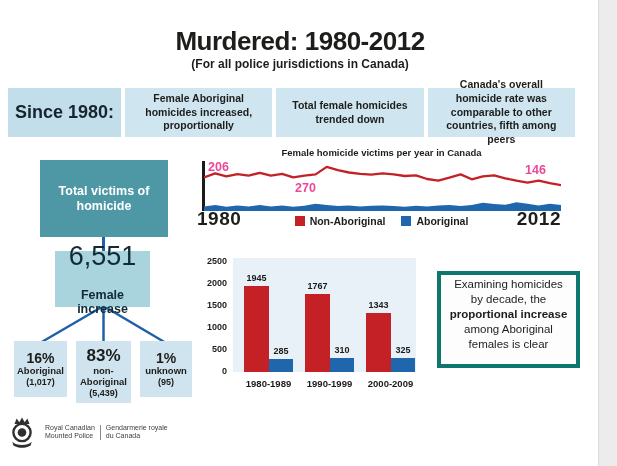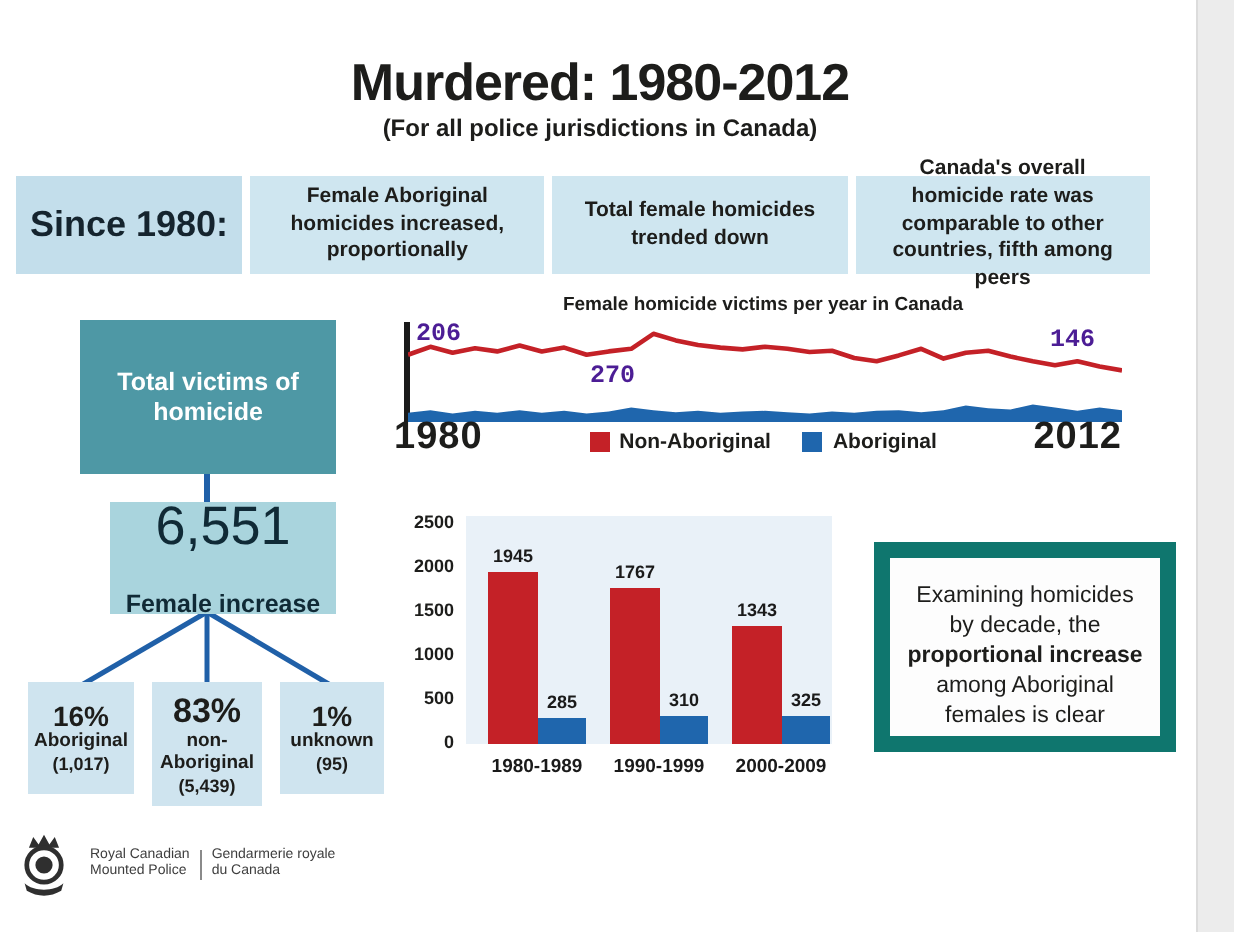--- a/index.html
+++ b/index.html
@@ -19,62 +19,62 @@
   .banner-cell{background:#cfe6f0;display:flex;align-items:center;justify-content:center;
                text-align:center;font-weight:bold;}
   #banner-lead{flex:0 0 113px;background:#c3deeb;font-size:18px;color:#15242e;}
   .banner-item{flex:1;font-size:10.5px;line-height:1.3;padding:2px 8px;color:#1d1d1b;}
 
   
   #total-box{left:40px;top:160px;width:128px;height:77px;background:#4e98a5;color:#fff;
              display:flex;flex-direction:column;align-items:center;justify-content:center;text-align:center;}
   #total-value{font-size:30px;line-height:1.05;font-weight:normal;}
   #total-label{font-size:12.5px;font-weight:bold;line-height:1.15;width:110px;}
-  #female-box{left:55px;top:251px;width:113px;height:56px;background:#a9d4dd;color:#102a36;
+  #female-box{left:55px;top:251px;width:95px;height:56px;background:#a9d4dd;color:#102a36;
               display:flex;flex-direction:column;align-items:center;justify-content:center;text-align:center;gap:18px;}
   #female-value{font-size:27px;line-height:1.0;}
   #female-label{font-size:12.5px;font-weight:bold;}
   .bd-box{top:341px;background:#cfe4ef;display:flex;flex-direction:column;align-items:center;
           justify-content:center;text-align:center;line-height:1.15;}
   #bd-0{left:14px;width:53px;height:56px;}
   #bd-1{left:76px;width:55px;height:62px;}
   #bd-2{left:140px;width:52px;height:56px;}
   .bd-percent{font-size:14px;font-weight:bold;}
   #bd-1 .bd-percent{font-size:17px;}
   .bd-label{font-size:9.5px;font-weight:bold;width:48px;}
   .bd-count{font-size:9px;font-weight:bold;}
 
   
   #line-chart{left:195px;top:145px;width:372px;height:95px;}
   #line-title{left:8px;top:2px;width:357px;text-align:center;font-size:9.5px;font-weight:bold;}
   #line-yaxis{left:7px;top:16px;width:3px;height:50px;background:#1a1a1a;}
   #line-svg-wrap{left:9px;top:17px;width:357px;height:49px;}
-  .line-ann{font-size:12.5px;font-weight:bold;color:#4c1d95;font-family:Liberation Mono, monospace;}
+  .line-ann{font-size:12.5px;font-weight:bold;color:#ec4899;}
   #ann-0{left:13px;top:15px;}
   #ann-1{left:100px;top:36px;}
   #ann-2{left:296px;top:18px;margin-left:34px;}
   .x-big{font-size:19px;font-weight:bold;letter-spacing:0.5px;}
   #line-x-start{left:2px;top:63px;}
   #line-x-end{left:318px;top:63px;width:48px;text-align:right;}
   #line-legend{left:8px;top:70px;width:357px;display:flex;justify-content:center;gap:16px;align-items:center;}
   .legend-item{display:flex;align-items:center;gap:5px;}
   .legend-swatch{width:10px;height:10px;display:inline-block;}
   .legend-label{font-size:10.5px;font-weight:bold;}
 
   
   #bar-chart{left:195px;top:253px;width:250px;height:150px;}
   #bar-bg{left:38px;top:5px;width:183px;height:114px;background:#e9f1f8;}
   .btick{position:absolute;left:0;width:32px;text-align:right;font-size:9px;font-weight:bold;}
   .bar{position:absolute;}
   .blabel{position:absolute;text-align:center;font-size:9px;font-weight:bold;color:#1a1a1a;}
   .bcat{position:absolute;text-align:center;font-size:9.5px;font-weight:bold;color:#1a1a1a;}
 
   
-  #callout{left:437px;top:271px;width:135px;height:89px;border:8px solid #0f766e;background:#fdfdfd;
-           display:flex;align-items:flex-end;justify-content:center;}
+  #callout{left:437px;top:271px;width:135px;height:89px;border:4px solid #0f766e;background:#fdfdfd;
+           display:flex;align-items:flex-start;justify-content:center;}
   #callout-text{font-size:11.5px;line-height:1.3;text-align:center;padding:2px 6px;}
 
   
   #crest{left:8px;top:416px;width:28px;height:33px;}
   #footer-text{left:45px;top:424px;display:flex;align-items:center;color:#3d3d3d;}
   .footer-col{font-size:7px;line-height:1.2;}
   #footer-divider{width:1px;height:15px;background:#8a8a8a;margin:0 5px;}
   #wordmark{left:482px;top:415px;font-family:"Liberation Serif",serif;font-size:23px;color:#161616;}
   #wm-inner{position:relative;display:inline-block;}
   #wm-flag{position:absolute;top:-3px;right:-2px;width:12px;height:7px;display:flex;}

